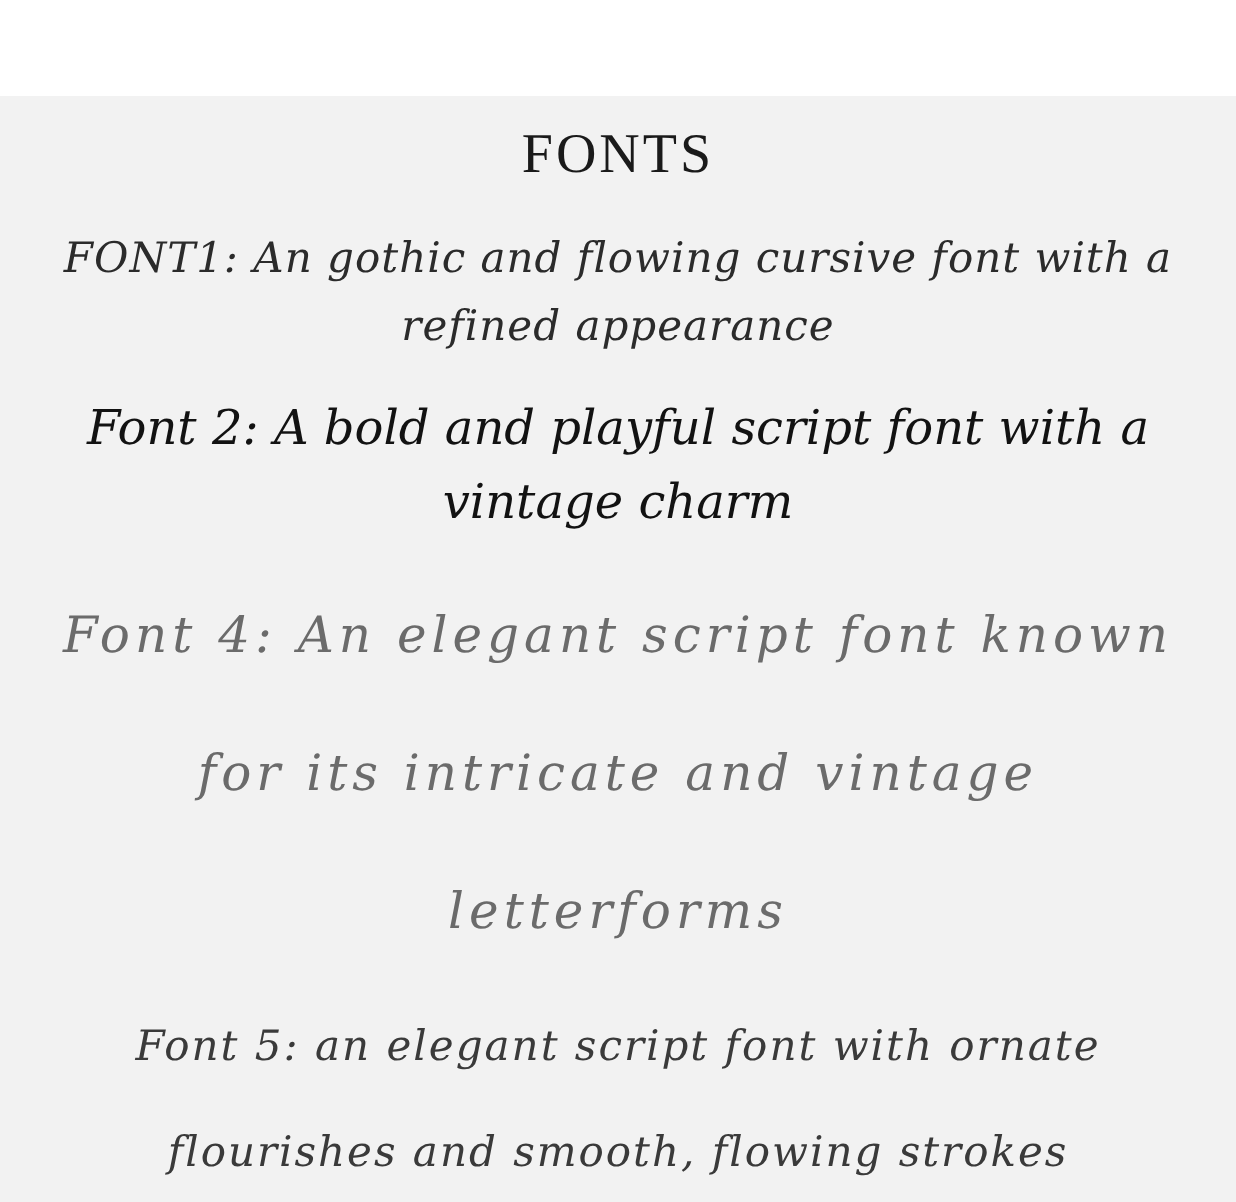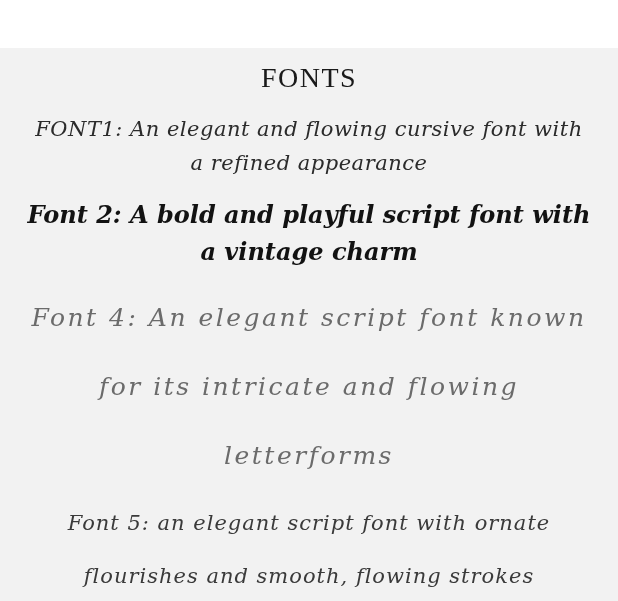--- a/index.html
+++ b/index.html
@@ -39,21 +39,21 @@
     font-size: 21px;
     line-height: 1.62;
     letter-spacing: 0.5px;
     color: #2b2b2b;
     margin-bottom: 16px;
   }
   
   .sample-2 {
     font-family: "DejaVu Serif", serif;
     font-style: italic;
-    font-weight: 700;
+    font-weight: 400;
     font-size: 24px;
     line-height: 1.55;
     color: #121212;
     margin-bottom: 14px;
   }
   
   .sample-3 {
     font-family: "DejaVu Serif", serif;
     font-weight: 700;
     font-size: 23px;
@@ -83,22 +83,22 @@
     color: #3a3a3a;
   }
 </style>
 </head>
 <body>
 
 <div class="page">
   <h1 class="title">FONTS</h1>
 
   <div>
-    <p class="sample sample-1">FONT1: An elegant and flowing cursive font with a refined appearance</p>
+    <p class="sample sample-1">FONT1: An gothic and flowing cursive font with a refined appearance</p>
 
     <p class="sample sample-2">Font 2: A bold and playful script font with a vintage charm</p>
 
 
-    <p class="sample sample-4">Font 4: An elegant script font known for its intricate and flowing letterforms</p>
+    <p class="sample sample-4">Font 4: An elegant script font known for its intricate and vintage letterforms</p>
 
     <p class="sample sample-5">Font 5: an elegant script font with ornate flourishes and smooth, flowing strokes</p>
   </div>
 </div>
 
 </body></html>

